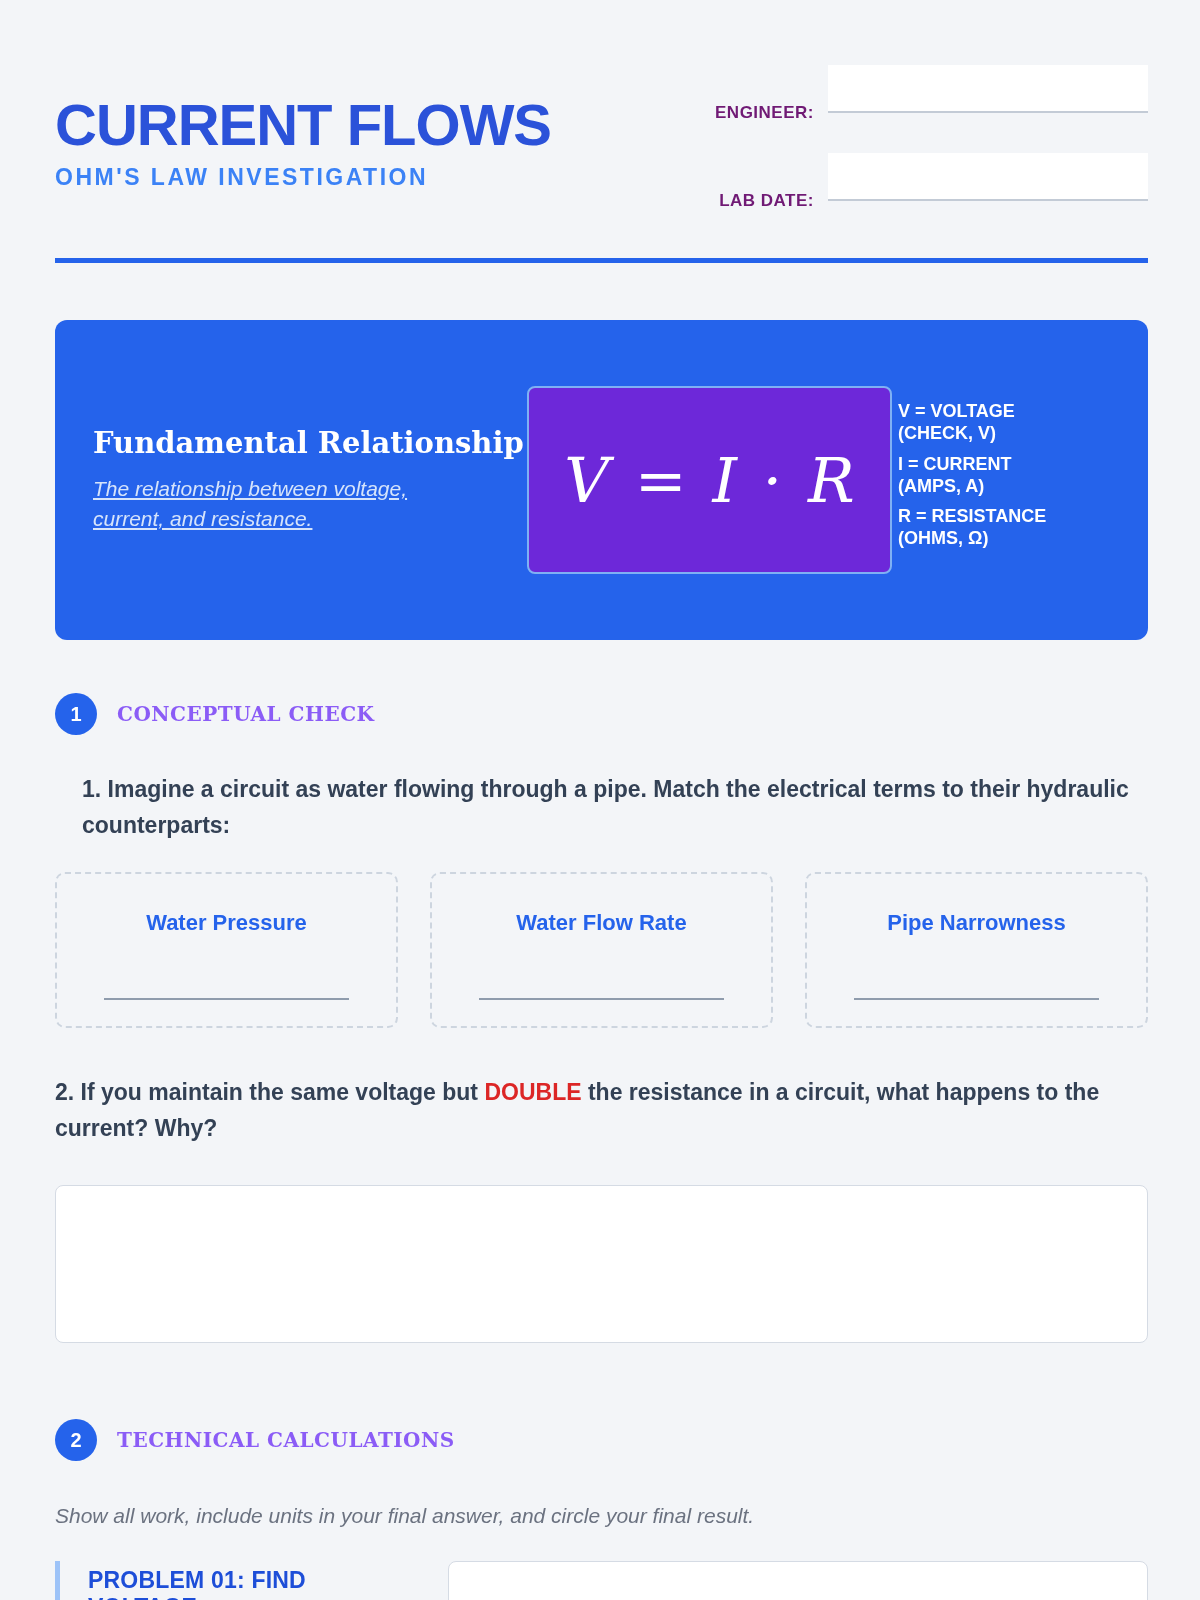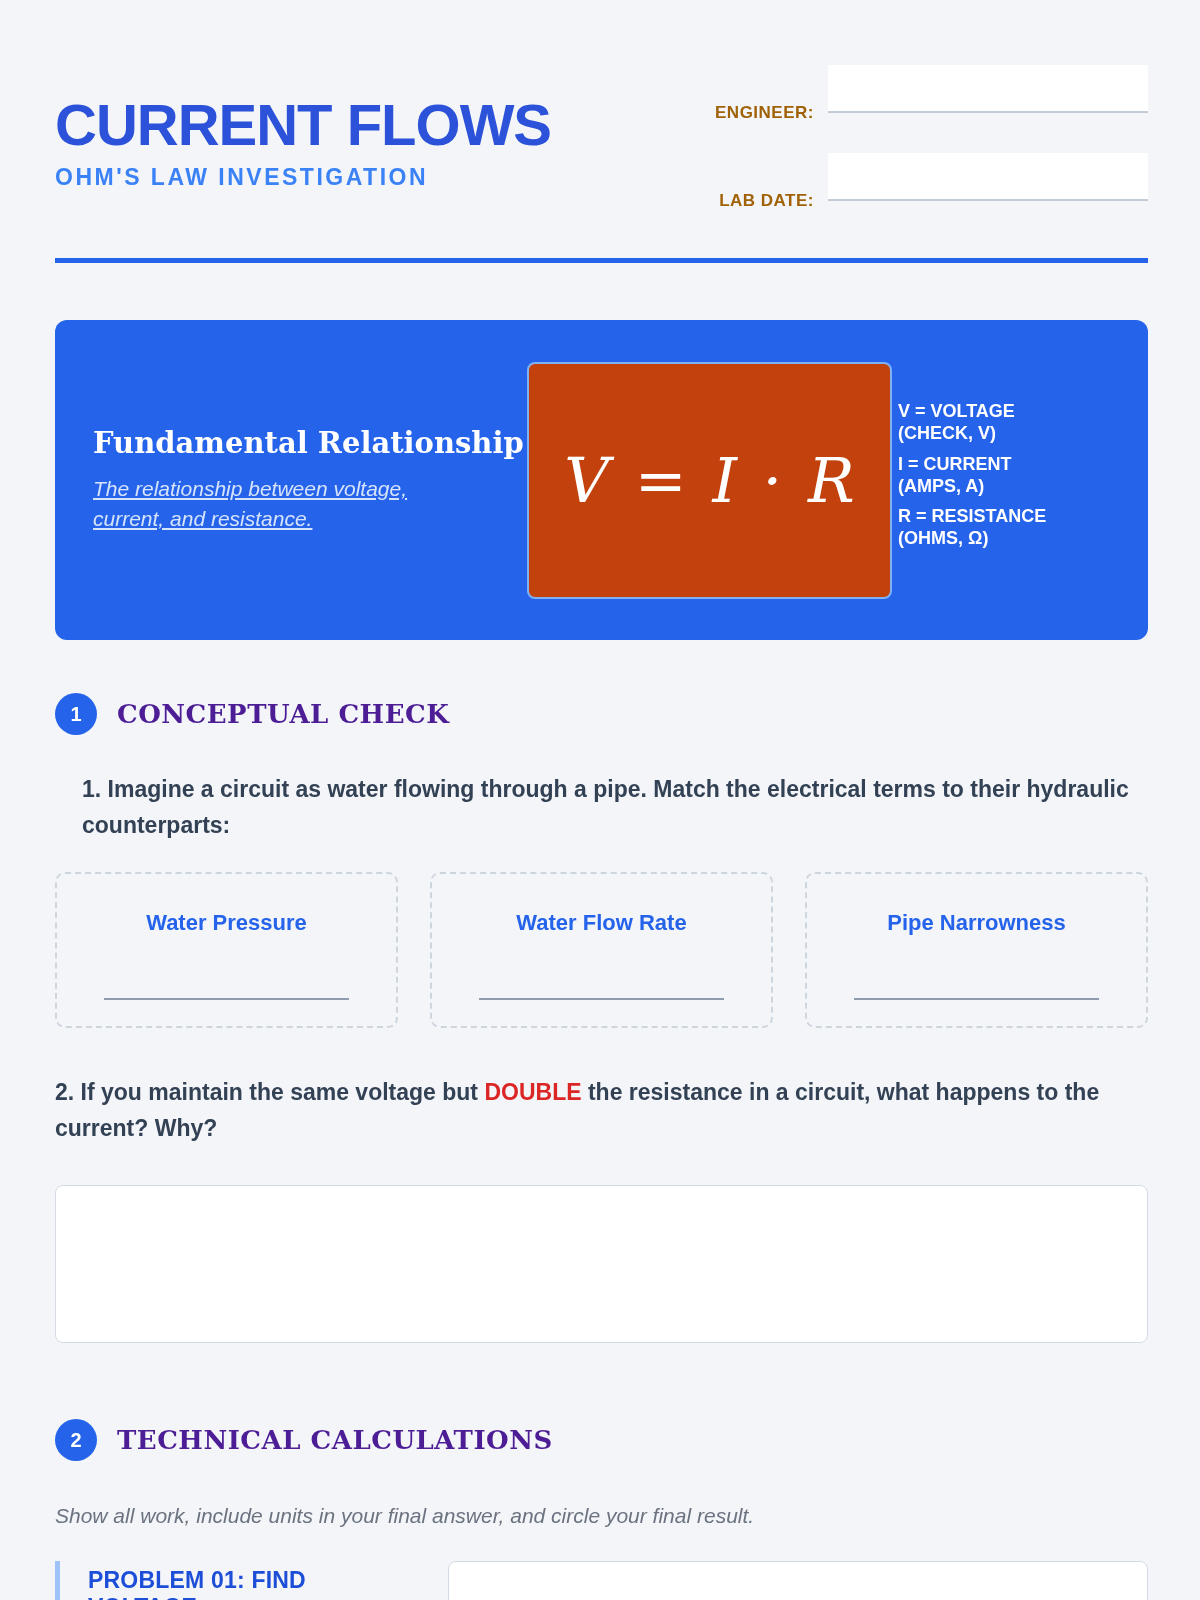--- a/index.html
+++ b/index.html
@@ -18,21 +18,21 @@
     color: #2b52d9; line-height: 1;
   }
   .subtitle {
     margin-top: 10px; font-size: 23px; font-weight: bold;
     letter-spacing: 2.5px; color: #3b82f6;
   }
   .fields { display: flex; flex-direction: column; }
   .field-row { display: flex; align-items: center; margin-bottom: 20px; }
   .field-label {
     width: 150px; text-align: right; margin-right: 14px;
-    font-size: 17px; font-weight: bold; color: #a16207; letter-spacing: 0.5px; margin-top: 48px;
+    font-size: 17px; font-weight: bold; color: #701a75; letter-spacing: 0.5px; margin-top: 48px;
   }
   .field-input {
     width: 320px; height: 48px; background: #ffffff;
     border: none; border-bottom: 2px solid #c3cbd6;
     font-size: 20px; color: #334155; padding: 0 10px; outline: none;
   }
   .divider { margin-top: 27px; height: 5px; background: #2563eb; }
 
   
   .banner {
@@ -43,22 +43,22 @@
   .banner-text { width: 434px; flex: none; }
   .banner-title {
     font-family: "DejaVu Serif", serif; font-weight: bold;
     font-size: 29px; color: #ffffff;
   }
   .banner-desc {
     margin-top: 14px; font-style: italic; font-size: 21px;
     line-height: 1.45; color: #d6e4fb; max-width: 350px; text-decoration: underline;
   }
   .formula-box {
-    flex: none; width: 365px; height: 237px;
-    background: #c2410c; border: 2px solid #7fb1f4; border-radius: 8px;
+    flex: none; width: 365px; height: 188px;
+    background: #6d28d9; border: 2px solid #7fb1f4; border-radius: 8px;
     display: flex; align-items: center; justify-content: center;
   }
   .formula {
     font-family: "DejaVu Serif", serif; font-style: italic;
     font-size: 62px; color: #ffffff; word-spacing: 6px; white-space: nowrap;
   }
   .legend { margin-left: 6px; width: 250px; flex: none; }
   .legend-entry { margin-bottom: 9px; }
   .legend-entry div {
     font-size: 18px; font-weight: bold; line-height: 1.22; color: #ffffff;
@@ -68,21 +68,21 @@
   .section-header { display: flex; align-items: center; }
   .section-header.s1 { margin-top: 53px; }
   .section-header.s2 { margin-top: 72px; }
   .section-num {
     width: 42px; height: 42px; border-radius: 50%; background: #2563eb;
     color: #ffffff; font-size: 20px; font-weight: bold;
     display: flex; align-items: center; justify-content: center; flex: none;
   }
   .section-title {
     margin-left: 20px; font-family: "DejaVu Serif", serif; font-weight: bold;
-    font-size: 26px; color: #4c1d95; letter-spacing: 0.5px;
+    font-size: 20px; color: #8b5cf6; letter-spacing: 0.5px;
   }
 
   
   .question {
     font-size: 23px; font-weight: 600; color: #334155; line-height: 1.57;
   }
   .q1 { margin-top: 36px; margin-left: 27px; }
   .q2 { margin-top: 46px; }
   .red-em { color: #dc2626; font-weight: bold; }
 

